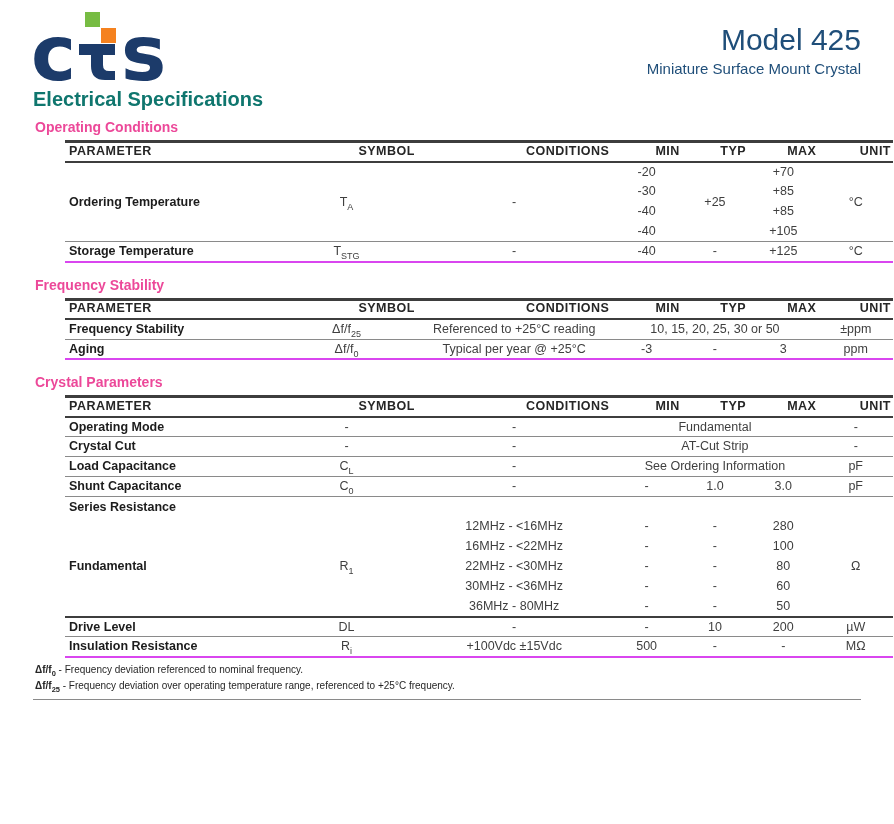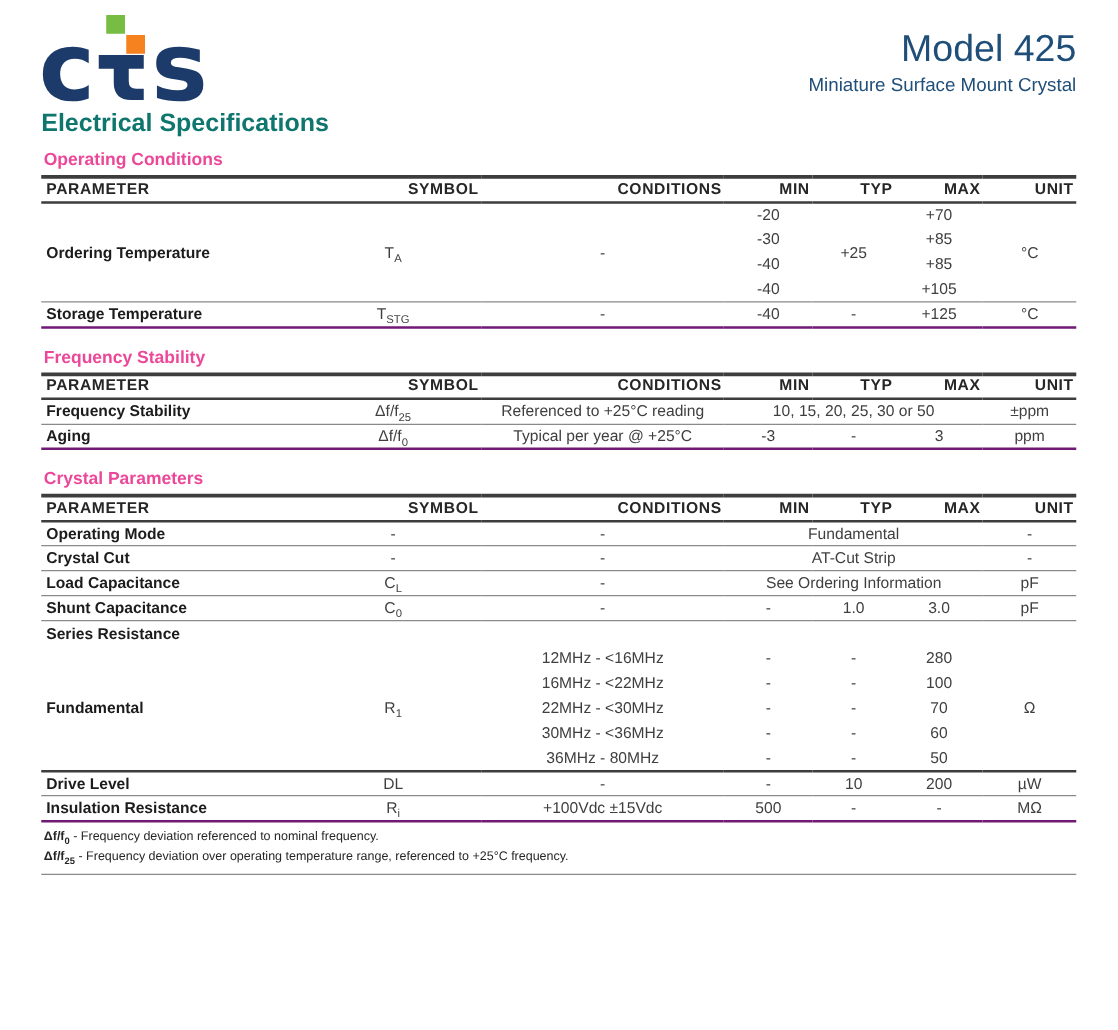--- a/index.html
+++ b/index.html
@@ -13,21 +13,21 @@
   .model-block { text-align: right; padding-top: 14px; }
   .model-title { font-size: 30px; font-weight: 400; color: #1f4e79; line-height: 1.05; }
   .model-sub { font-size: 15px; font-weight: 400; color: #1f4e79; margin-top: 4px; margin-left: 33px; }
 
   .content { padding: 0 33px; }
   .page-title { font-size: 20px; font-weight: 700; color: #0f766e; margin: 2px 0 0 0; }
   .section-title { font-size: 14px; font-weight: 700; color: #ec4899; margin: 14px 0 5px 2px; }
   .section-title.first { margin-top: 8px; }
 
   
-  table.spec { width: 100%; border-collapse: collapse; table-layout: fixed; border-bottom: 2px solid #701a75; }
+  table.spec { width: 100%; border-collapse: collapse; table-layout: fixed; border-bottom: 2px solid #d946ef; margin-left: 32px; }
   table.spec thead tr { border-top: 3px solid #3d3d3d; border-bottom: 2px solid #3d3d3d; }
   table.spec th { font-size: 12.5px; font-weight: 700; color: #262626; letter-spacing: 0.5px;
                   height: 20px; padding: 1px 2px; text-align: right; line-height: 1.1; }
   table.spec th.l { text-align: left; padding-left: 4px; }
   table.spec td { font-size: 12.5px; color: #3f3f3f; height: 20px; padding: 1px 2px;
                   text-align: center; line-height: 1.15; vertical-align: middle; }
   table.spec td.param { text-align: left; font-weight: 700; color: #1c1c1c; padding-left: 4px; }
   table.spec tbody tr { border-top: 1.5px solid #8a8a8a; }
   table.spec tbody tr.nb { border-top: none; }
   table.spec tbody tr.dk { border-top: 2.5px solid #3d3d3d; }
@@ -231,21 +231,21 @@
         <tr class="nb">
           <td>16MHz - &lt;22MHz</td>
           <td>-</td>
           <td>-</td>
           <td>100</td>
         </tr>
         <tr class="nb">
           <td>22MHz - &lt;30MHz</td>
           <td>-</td>
           <td>-</td>
-          <td>70</td>
+          <td>80</td>
         </tr>
         <tr class="nb">
           <td>30MHz - &lt;36MHz</td>
           <td>-</td>
           <td>-</td>
           <td>60</td>
         </tr>
         <tr class="nb">
           <td>36MHz - 80MHz</td>
           <td>-</td>

